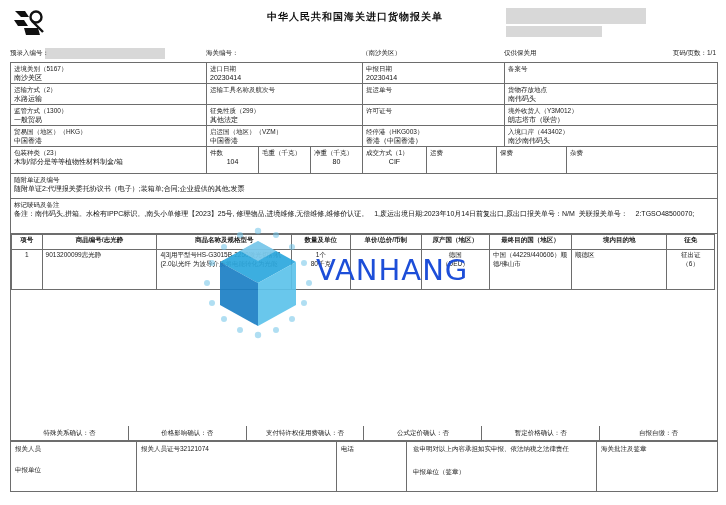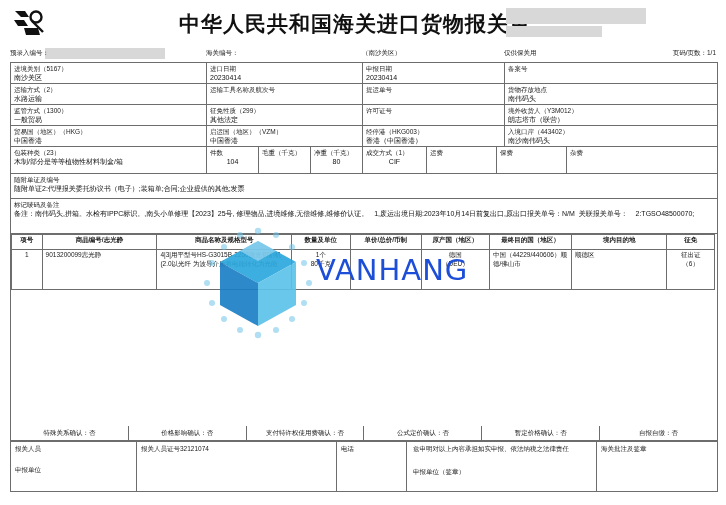--- a/index.html
+++ b/index.html
@@ -8,21 +8,21 @@
     font-family:"Liberation Sans","DejaVu Sans",sans-serif;
     font-size:7px;color:#1a1a1a;position:relative;overflow:hidden;
   }
   .page{position:relative;width:726px;height:505px;}
 
   
   .hdr{position:absolute;left:0;top:0;width:726px;height:46px;}
   .logo{position:absolute;left:12px;top:8px;width:34px;height:30px;}
   .title{
     position:absolute;left:120px;top:10px;width:470px;text-align:center;
-    font-size:21px;font-weight:bold;letter-spacing:1px;color:#111;
+    font-size:10px;font-weight:bold;letter-spacing:1px;color:#111;
     font-family:"DejaVu Sans","Liberation Sans",sans-serif;
   }
   .redact{position:absolute;background:#d8d8d8;}
   .redact.r1{left:506px;top:8px;width:140px;height:16px;}
   .redact.r2{left:506px;top:26px;width:96px;height:11px;}
   .redact.r3{left:45px;top:48px;width:120px;height:11px;}
 
   
   .sub{position:absolute;left:10px;top:46px;width:706px;height:16px;font-size:7px;}
   .sub .c{position:absolute;top:2px;}

